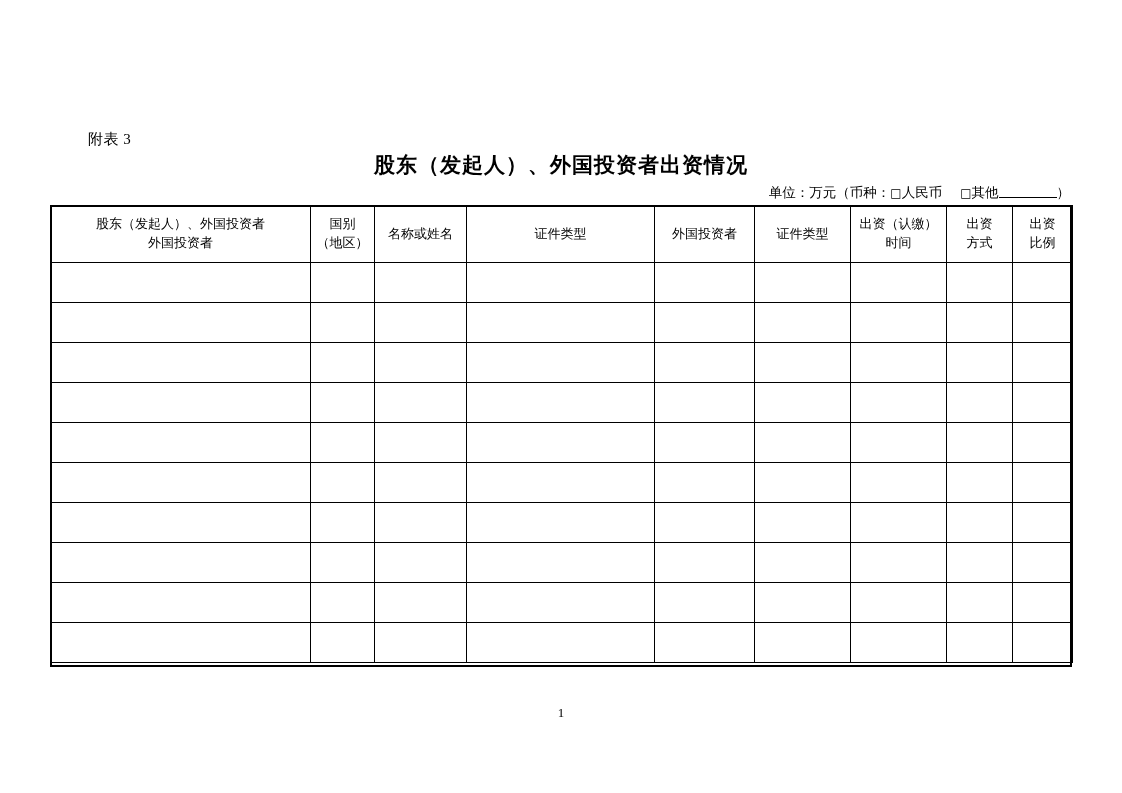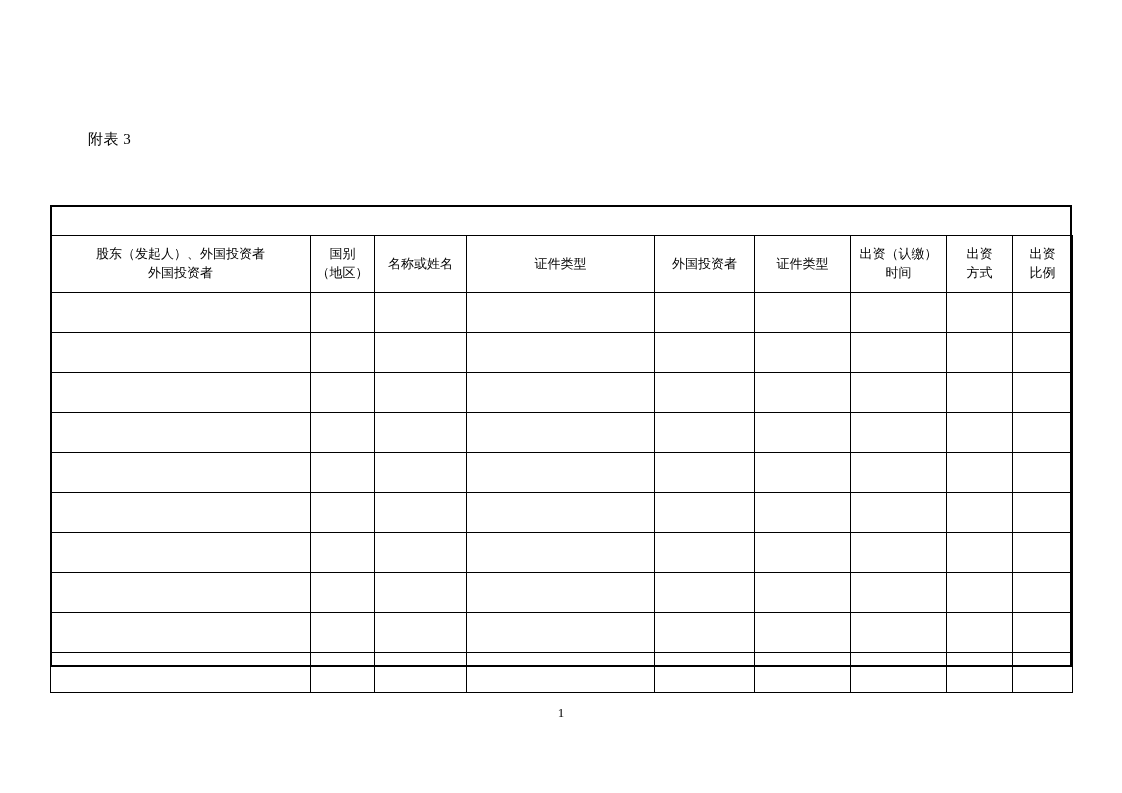--- a/index.html
+++ b/index.html
@@ -63,21 +63,20 @@
     height: 12px;
     vertical-align: -1px;
   }
   table.main {
     position: absolute;
     left: 50px;
     top: 197px;
     border-collapse: collapse;
     width: 1022px;
     table-layout: fixed;
-    margin-top: 30px;
   }
   table.main td {
     border: 1px solid #000;
     padding: 0;
     font-size: 13px;
     text-align: center;
     vertical-align: middle;
     line-height: 1.45;
   }
   table.main thead td {
@@ -110,21 +109,25 @@
     font-size: 13px;
   }
 </style>
 </head>
 <body>
 
 <div class="page">
 
   <div class="form-label">附表 3</div>
 
-
+  <div class="doc-title">股东（发起人）、外国投资者出资情况</div>
+
+  <div class="unit-line">
+    <span>单位：万元（币种：</span><span class="cb">□</span><span>人民币</span><span class="gap"></span><span class="cb">□</span><span>其他</span><span class="blank"></span><span>）</span>
+  </div>
 
   <table class="main">
     <colgroup>
       <col style="width:260px">
       <col style="width:64px">
       <col style="width:92px">
       <col style="width:188px">
       <col style="width:100px">
       <col style="width:96px">
       <col style="width:96px">

